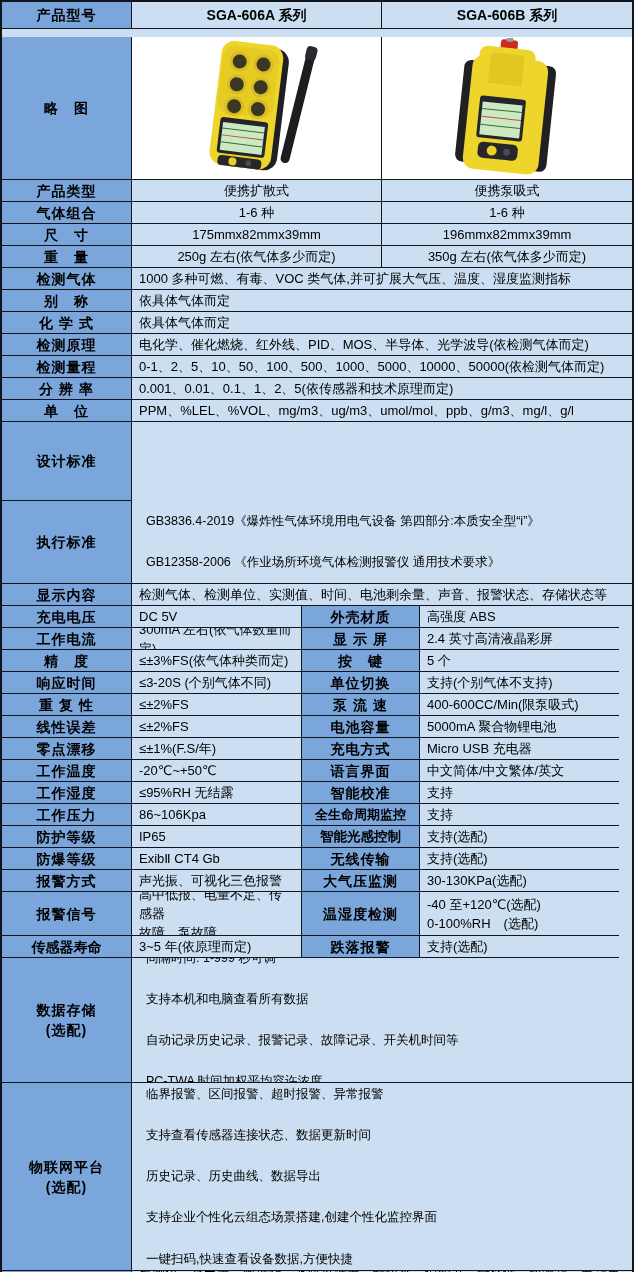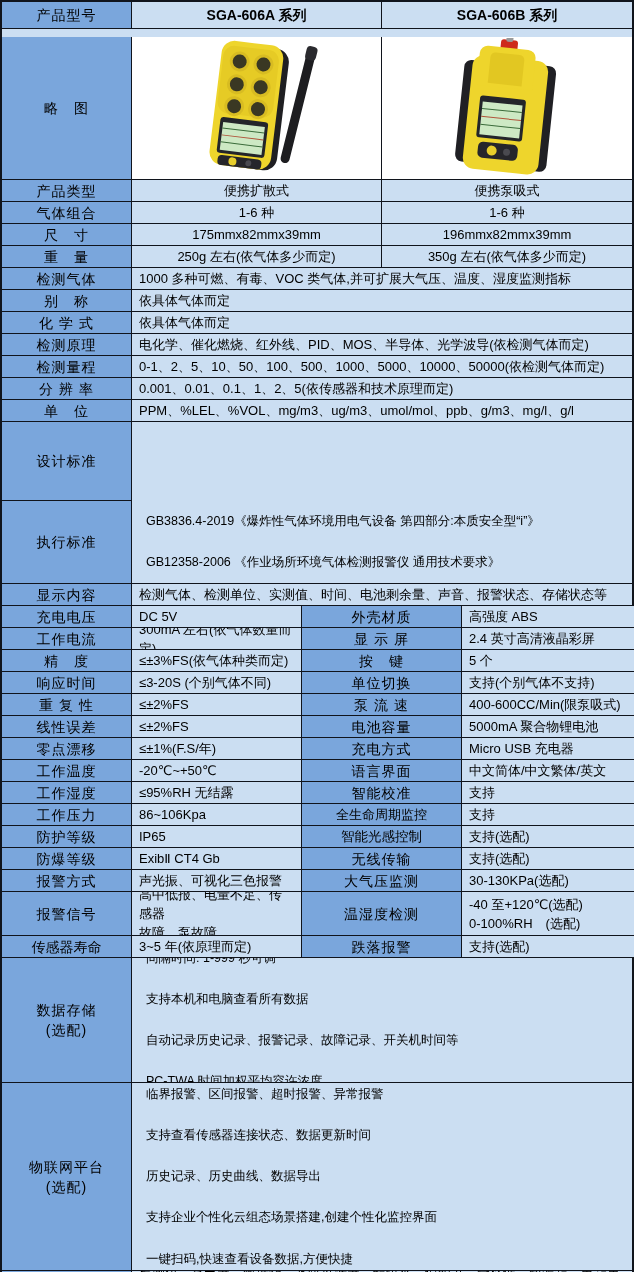--- a/index.html
+++ b/index.html
@@ -19,21 +19,21 @@
     border-bottom:1px solid #10141c;
     display:flex;
     align-items:center;
     overflow:hidden;
     color:#000;
   }
   .cell.last { border-right:none; }
   .row.bottom .cell { border-bottom:none; }
   .label {
     background:#7aa6dc;
-    font-weight:normal;
+    font-weight:bold;
     font-size:14px;
     justify-content:center;
     text-align:center;
     letter-spacing:1px;
     white-space:pre-line;
     line-height:20px;
   }
   .value {
     background:#cbdef2;
     font-size:13px;
@@ -45,21 +45,21 @@
   .bold { font-weight:bold; font-size:14px; }
   .imgcell { background:#ffffff; justify-content:center; align-items:center; }
   .lines { display:block; padding:2px 7px; }
   .lines .ln { line-height:19.5px; font-size:12.5px; white-space:nowrap; }
   
   .w-label { width:130px; flex:none; }
   .w-a { width:250px; flex:none; }
   .w-b { width:250px; flex:none; }
   .w-full { width:500px; flex:none; }
   .w-v1 { width:170px; flex:none; }
-  .w-l2 { width:160px; flex:none; }
+  .w-l2 { width:118px; flex:none; }
   .w-v2 { width:199px; flex:none; }
   
   .h-head { height:27px; }
   .h-img  { height:143px;margin-top:8px; }
   .h-1    { height:22px;border-radius:6px; }
   .h-design { height:79px; }
   .h-exec   { height:83px; }
   .h-alarm  { height:44px; }
   .h-store  { height:125px; }
   .h-iot    { height:188px; }

